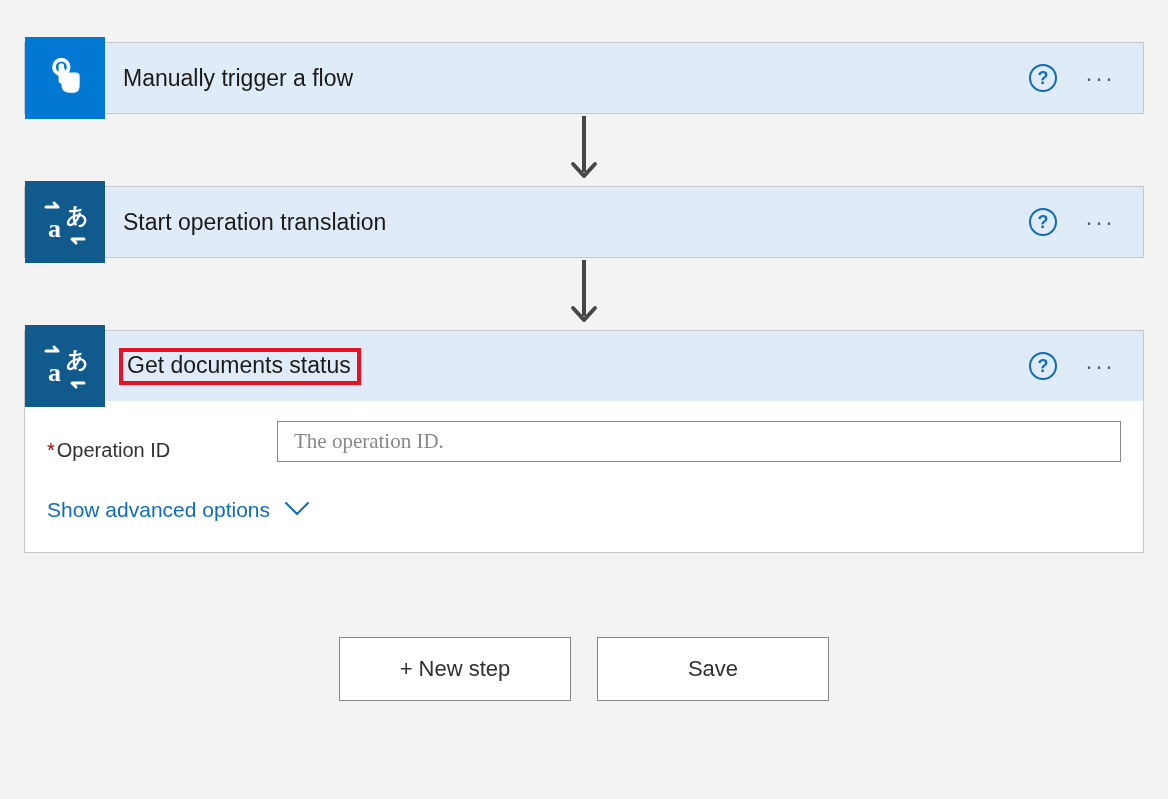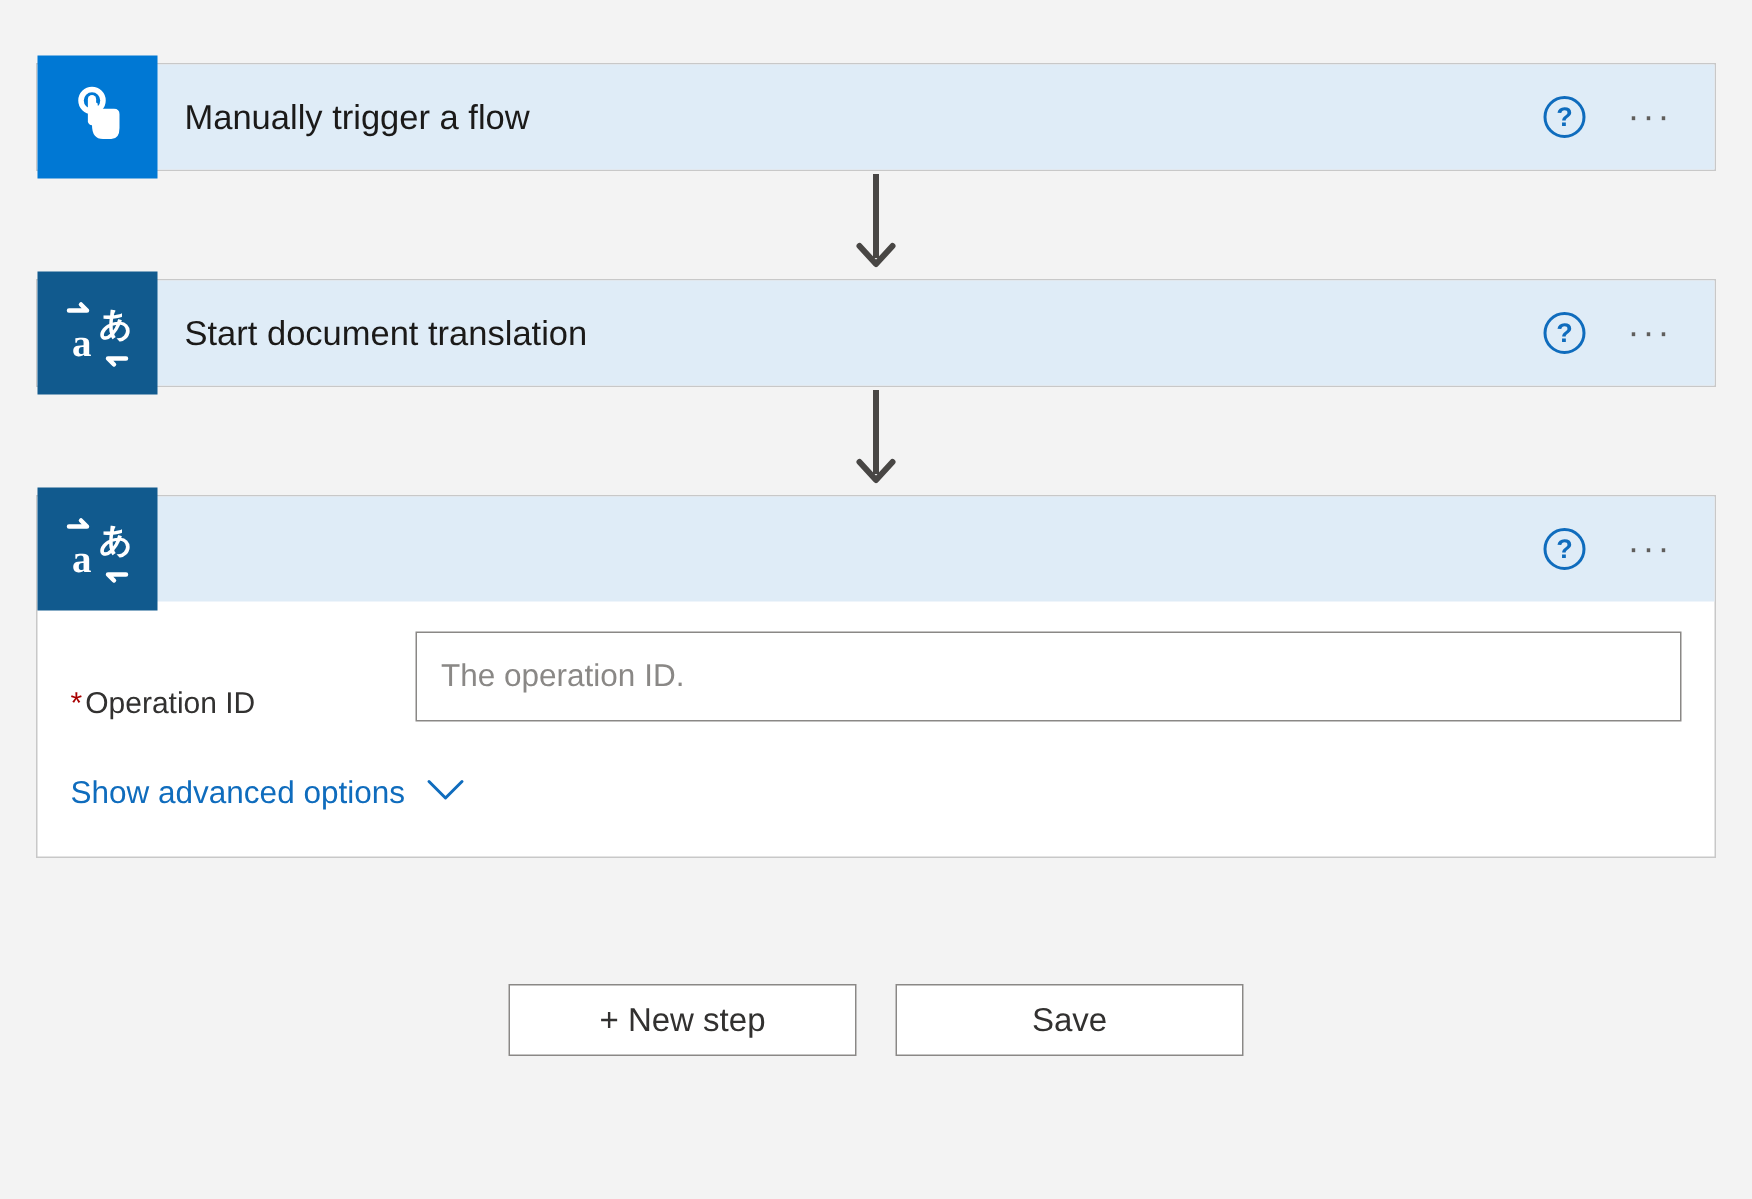--- a/index.html
+++ b/index.html
@@ -95,47 +95,48 @@
     margin-bottom: 36px;
   }
   .field-label {
     width: 230px;
     font-size: 20px;
     color: #323130;
   }
   .required { color: #a80000; margin-right: 2px; }
   .field-input {
     flex: 1;
-    height: 60px;
+    height: 41px;
     border: 1px solid #8a8886;
     font-size: 21px;
     padding: 0 16px;
     color: #0c4a6e;
     background: #fff;
+    font-family: Liberation Serif, serif;
   }
   .field-input::placeholder { color: #8a8886; }
   .adv-link {
     color: #0f6cbd;
     font-size: 21px;
     display: inline-flex;
     cursor: pointer;
     gap: 14px;
   }
   .chevron {
     display: inline-block;
   }
   .footer-buttons {
     margin-top: 84px;
     display: flex;
     gap: 26px;
     justify-content: center;
   }
   .btn {
     min-width: 232px;
-    height: 48px;
+    height: 64px;
     border: 1px solid #8a8886;
     background: #fff;
     font-size: 22px;
     color: #323130;
     cursor: pointer;
     display: flex;
     align-items: center;
     justify-content: center;
   }
 </style>
@@ -169,21 +170,21 @@
   <div class="card">
     <div class="card-header">
       <div class="card-icon icon-blue-dark">
         <svg width="50" height="50" viewBox="0 0 50 50">
           <text x="8" y="40" font-size="26" font-weight="700" fill="#fff" font-family="Segoe UI">a</text>
           <text x="26" y="26" font-size="22" font-weight="700" fill="#fff" font-family="Segoe UI">あ</text>
           <path d="M6 10 L18 10 L14 6" stroke="#fff" stroke-width="3" fill="none" stroke-linecap="round" stroke-linejoin="round"></path>
           <path d="M44 42 L32 42 L36 46" stroke="#fff" stroke-width="3" fill="none" stroke-linecap="round" stroke-linejoin="round"></path>
         </svg>
       </div>
-      <div class="card-title">Start document translation</div>
+      <div class="card-title">Start operation translation</div>
       <div class="help-icon">?</div>
       <div class="more-icon">···</div>
     </div>
   </div>
 
   <div class="connector">
     <svg width="30" height="72">
       <line x1="15" y1="2" x2="15" y2="58" stroke="#484644" stroke-width="4"></line>
       <polyline points="4,50 15,62 26,50" fill="none" stroke="#484644" stroke-width="4" stroke-linecap="round" stroke-linejoin="round"></polyline>
     </svg>
@@ -192,20 +193,23 @@
   <div class="card">
     <div class="card-header">
       <div class="card-icon icon-blue-dark">
         <svg width="50" height="50" viewBox="0 0 50 50">
           <text x="8" y="40" font-size="26" font-weight="700" fill="#fff" font-family="Segoe UI">a</text>
           <text x="26" y="26" font-size="22" font-weight="700" fill="#fff" font-family="Segoe UI">あ</text>
           <path d="M6 10 L18 10 L14 6" stroke="#fff" stroke-width="3" fill="none" stroke-linecap="round" stroke-linejoin="round"></path>
           <path d="M44 42 L32 42 L36 46" stroke="#fff" stroke-width="3" fill="none" stroke-linecap="round" stroke-linejoin="round"></path>
         </svg>
       </div>
+      <span class="highlight-box">
+        <span class="card-title" style="margin-left:0">Get documents status</span>
+      </span>
       <div style="flex:1"></div>
       <div class="help-icon">?</div>
       <div class="more-icon">···</div>
     </div>
     <div class="card-body">
       <div class="field-row">
         <div class="field-label">
           <span class="required">*</span><span>Operation ID</span>
         </div>
         <input class="field-input" type="text" placeholder="The operation ID." style="">

